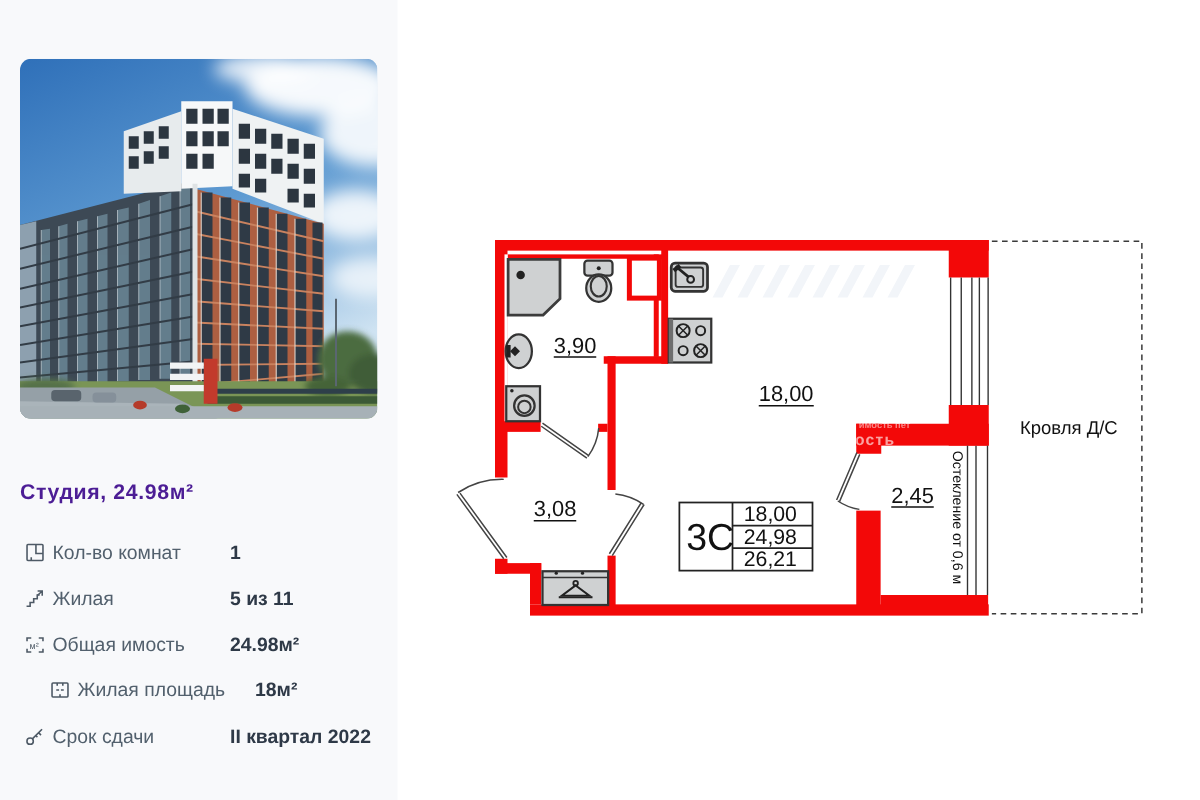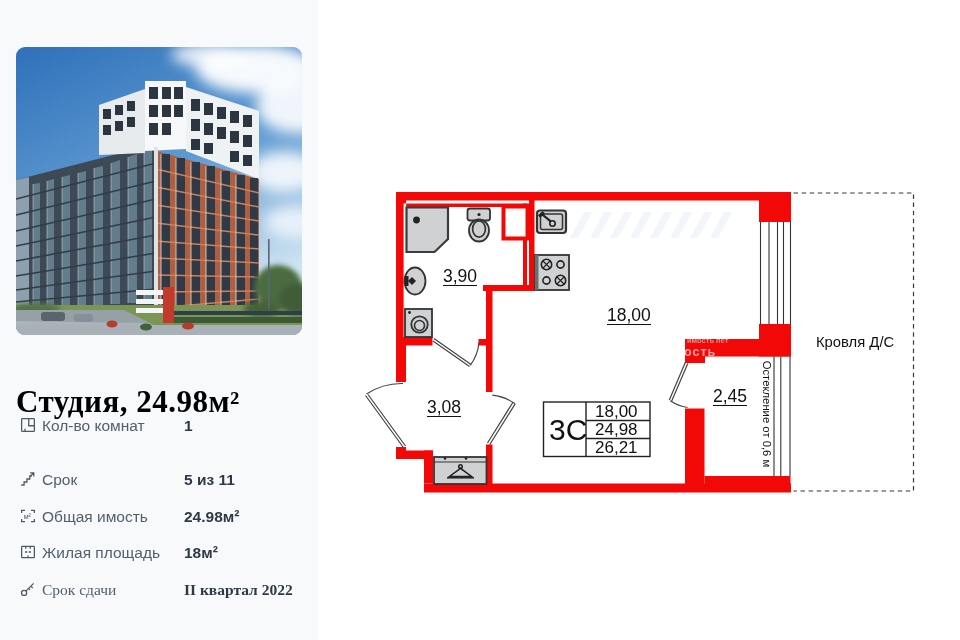--- a/index.html
+++ b/index.html
@@ -1,19 +1,19 @@
 <!DOCTYPE html>
 <html><head>
 <meta charset="utf-8">
 <style>
   html,body{margin:0;padding:0;width:960px;height:640px;background:#ffffff;
     font-family:"Liberation Sans", sans-serif;overflow:hidden;}
   .abs{position:absolute;}
   #leftpanel{position:absolute;left:0;top:0;width:318px;height:640px;background:#f8f9fb;}
-  #heading{position:absolute;left:16px;top:384px;font-size:31px;font-weight:bold;color:#000000;letter-spacing:0.5px;font-family:Liberation Serif, serif;}
+  #heading{position:absolute;left:16px;top:384px;font-size:17px;font-weight:bold;color:#4c1d95;letter-spacing:0.5px;}
   .row{position:absolute;left:0;width:330px;height:18px;}
   .ric{position:absolute;left:19px;top:0px;width:18px;height:18px;}
   .rlab{position:absolute;left:42px;top:1px;font-size:15.5px;color:#52606d;}
   .rval{position:absolute;left:184px;top:1px;font-size:15.5px;font-weight:bold;color:#2e3947;}
 </style>
 </head>
 <body>
 
 <div id="leftpanel"></div>
 
@@ -179,59 +179,59 @@
 
     <ellipse cx="172" cy="279" rx="6" ry="3.5" fill="#b53b2a"></ellipse>
     <ellipse cx="96" cy="277" rx="5.5" ry="3.5" fill="#b53b2a"></ellipse>
     <ellipse cx="130" cy="280" rx="6" ry="3.5" fill="#3f6138"></ellipse>
   </g>
 </svg>
 </div>
 
 <div id="heading">Студия, 24.98м²</div>
 
-<div class="row" style="top:416px;">
+<div class="row" style="top:433px;">
   <svg class="ric" viewBox="0 0 24 24" fill="none" stroke="#4e5a66" stroke-width="1.7">
     <rect x="3.5" y="3.5" width="17" height="17" rx="1"></rect>
     <path d="M13,3.5 V13 H20.5 M8,20.5 V17"></path>
   </svg>
   <div class="rlab">Кол-во комнат</div>
     <div class="rval">1</div>
 </div>
 
 <div class="row" style="top:470px;">
   <svg class="ric" viewBox="0 0 24 24" fill="none" stroke="#4e5a66" stroke-width="1.7">
     <path d="M3,20 H6.8 V16 H10.6 V12 H14.4 V8 H17"></path>
     <path d="M14.5,8.5 L19.5,4 M14.8,3.8 h4.9 v4.9"></path>
   </svg>
-  <div class="rlab">Срок</div>
+  <div class="rlab">Жилая</div>
     <div class="rval">5 из 11</div>
 </div>
 
 <div class="row" style="top:507px;">
   <svg class="ric" viewBox="0 0 24 24" fill="none" stroke="#4e5a66" stroke-width="1.7">
     <path d="M3.5,8 V4.5 H8 M16,4.5 H20.5 V8 M20.5,16 V19.5 H16 M8,19.5 H3.5 V16"></path>
   </svg>
   <svg class="ric" viewBox="0 0 24 24">
       <text x="6.2" y="16" font-size="9.5" fill="#4e5a66" font-family="Liberation Sans">м²</text>
     </svg>
   <div class="rlab">Общая имость</div>
     <div class="rval">24.98м²</div>
 </div>
 
-<div class="row" style="top:543px;">
+<div class="row" style="top:543px;margin-left:20px;">
   <svg class="ric" viewBox="0 0 24 24" fill="none" stroke="#4e5a66" stroke-width="1.7">
     <rect x="3.5" y="4.5" width="17" height="15" rx="1"></rect>
     <path d="M9,4.5 v3 M15,4.5 v3 M12,19.5 v-3 M8,12 h3 M13,12 h3"></path>
   </svg>
   <div class="rlab">Жилая площадь</div>
     <div class="rval">18м²</div>
 </div>
 
-<div class="row" style="top:580px;font-family:Liberation Serif, serif;">
+<div class="row" style="top:580px;">
   <svg class="ric" viewBox="0 0 24 24" fill="none" stroke="#4e5a66" stroke-width="1.7">
     <circle cx="6.8" cy="17.2" r="3.4"></circle>
     <path d="M9.2,14.8 L19.5,4.5 M15.8,8.2 l2.6,2.6 M12.8,11.2 l1.8,1.8"></path>
   </svg>
   <div class="rlab">Срок сдачи</div>
     <div class="rval">II квартал 2022</div>
 </div>
 
 <svg class="abs" style="left:0;top:0;" width="960" height="640" viewBox="0 0 960 640">
   <g font-family="Liberation Sans">

